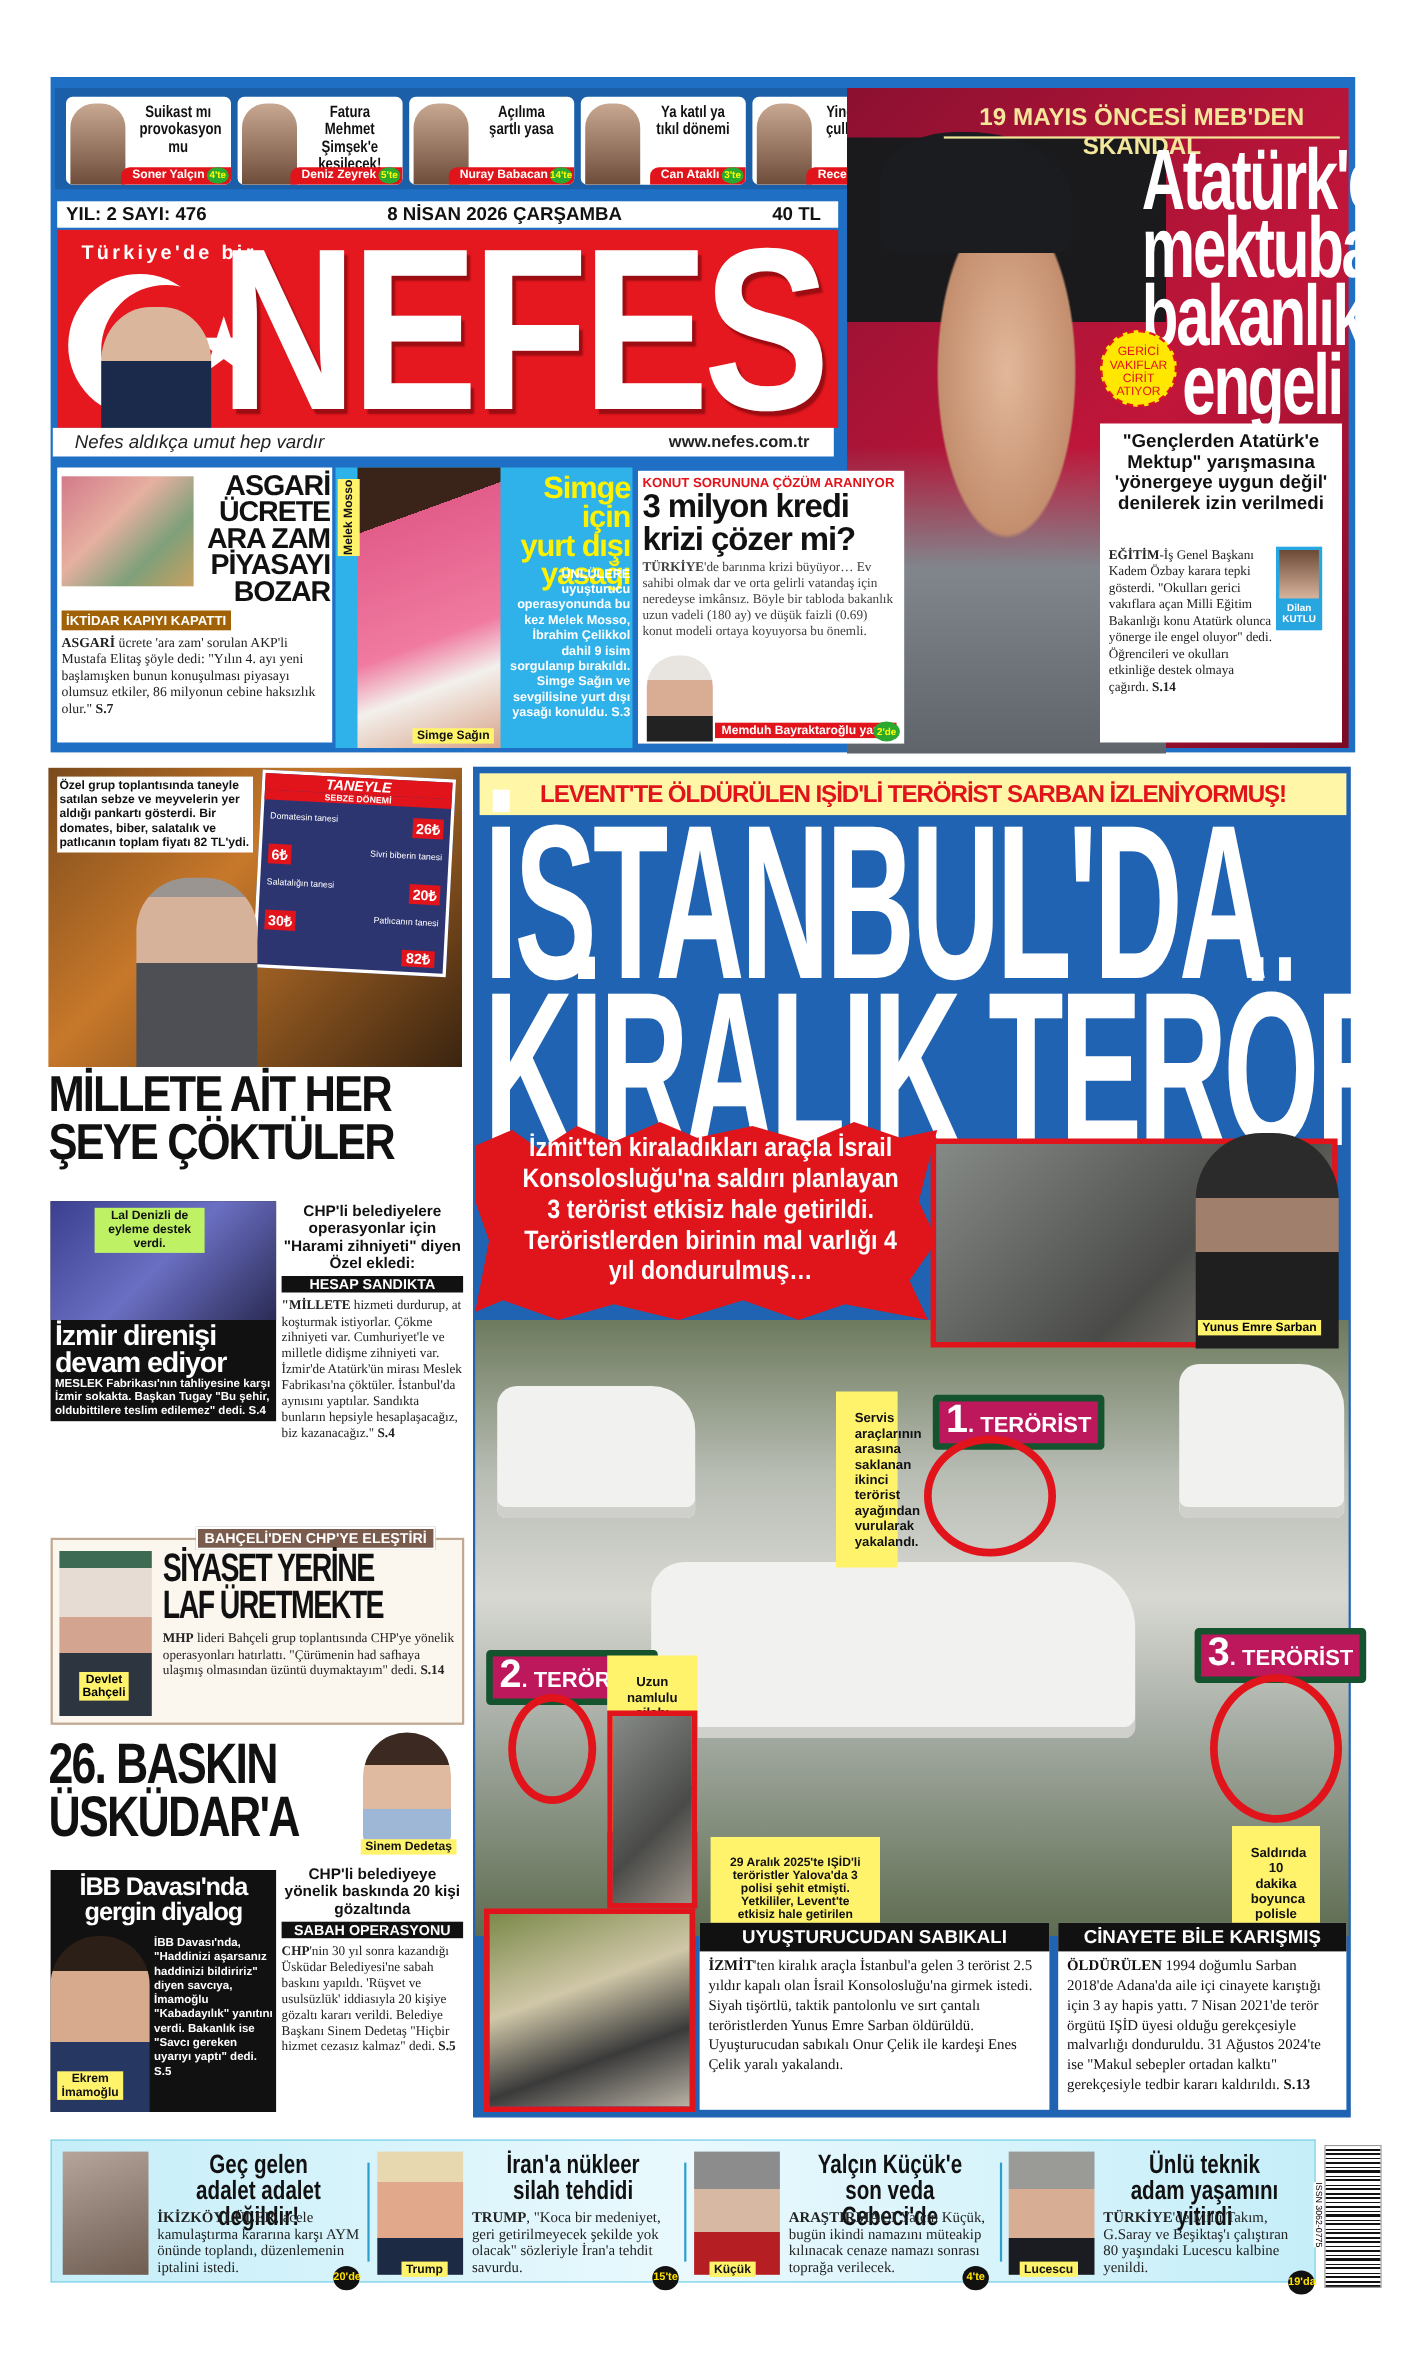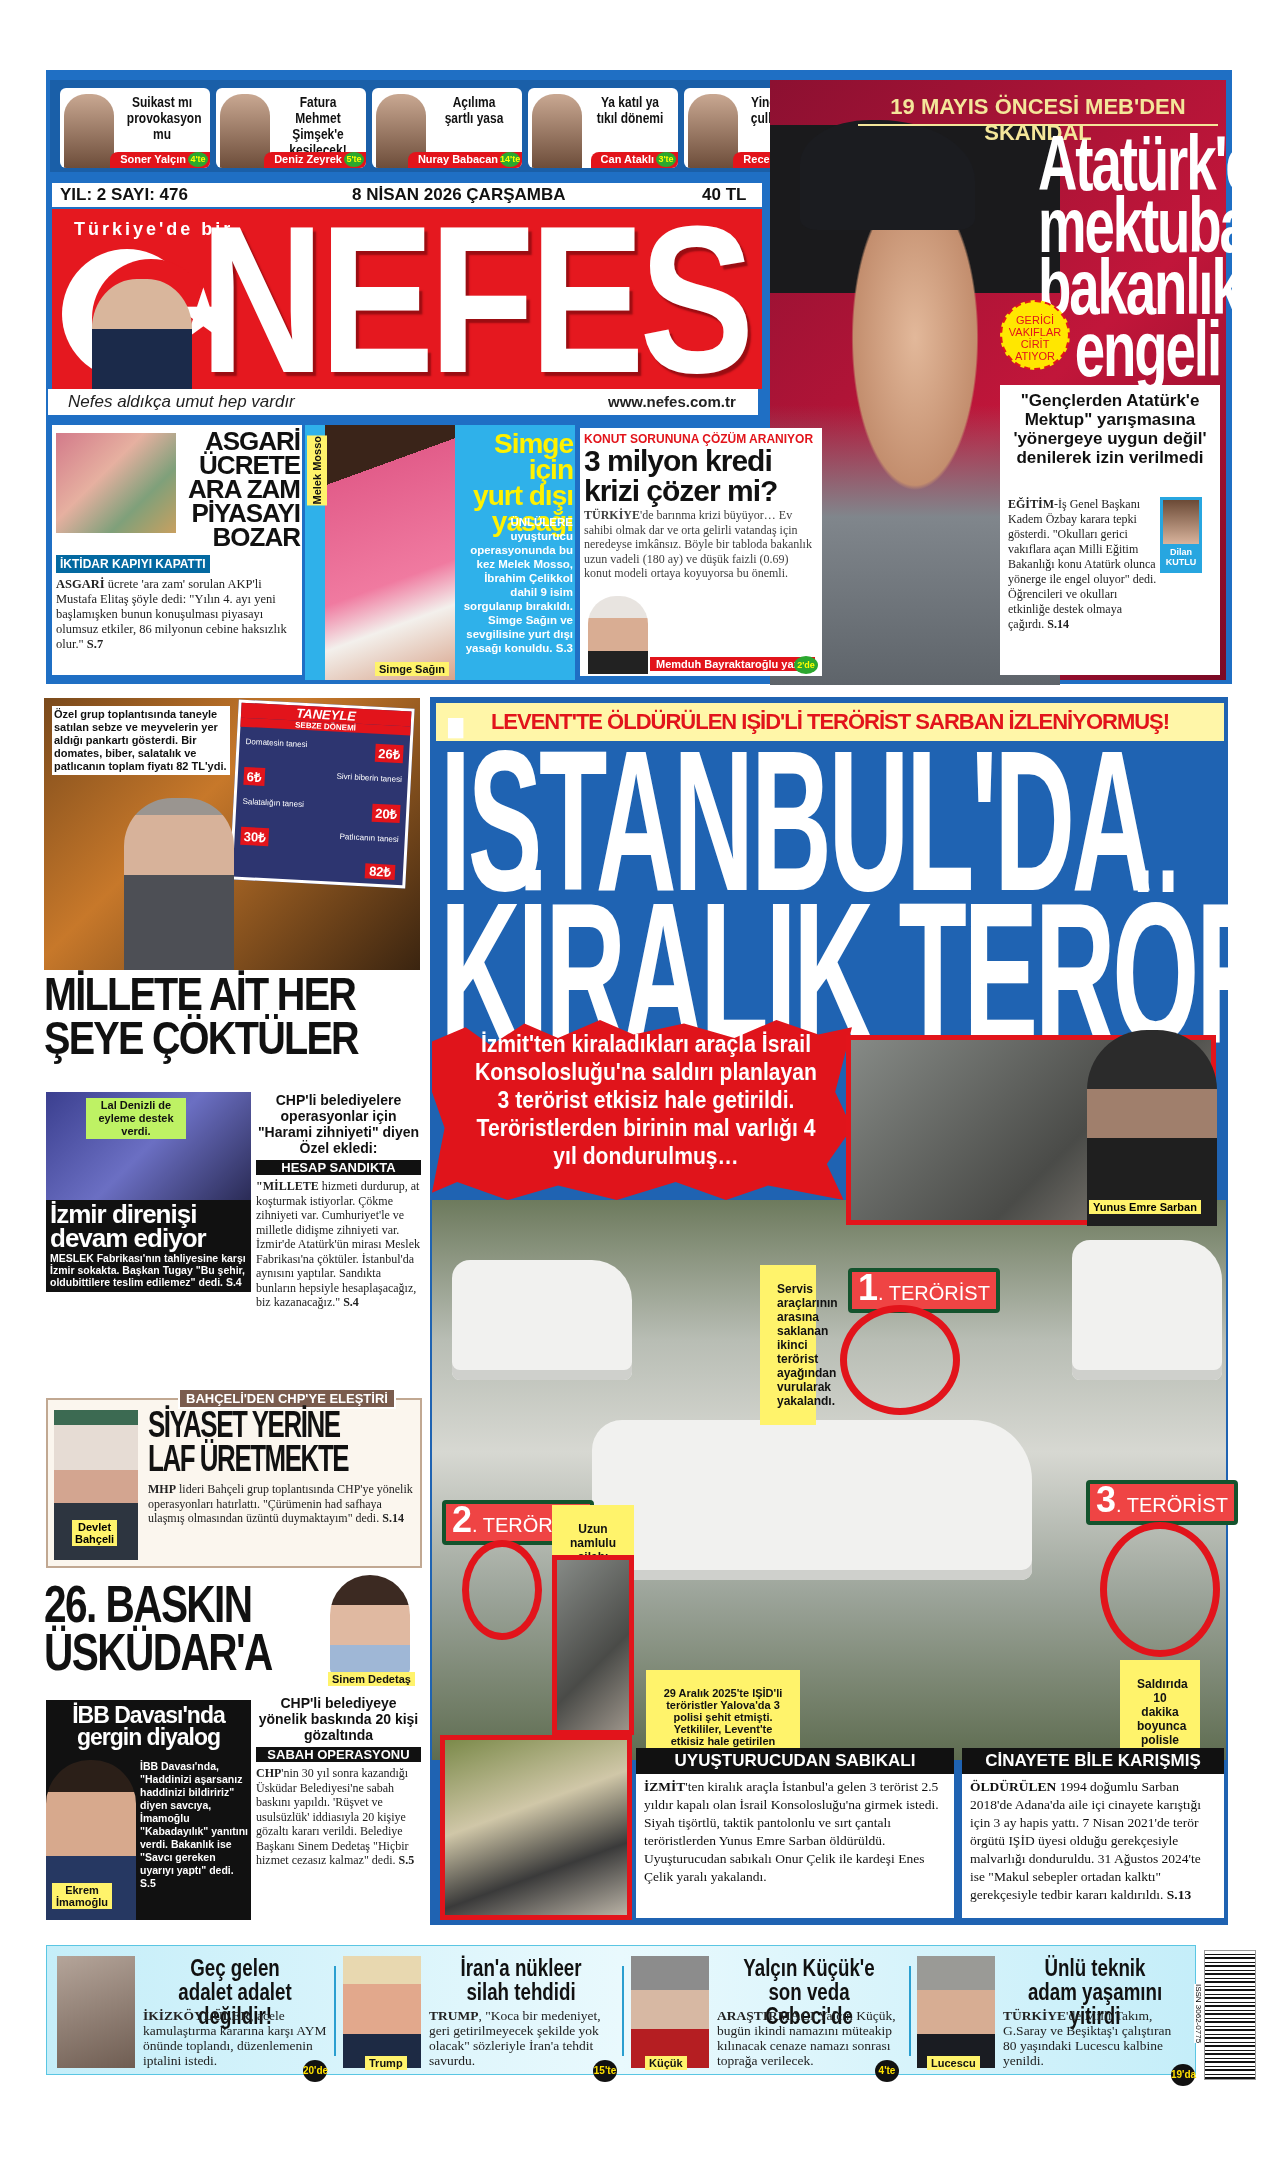--- a/index.html
+++ b/index.html
@@ -38,21 +38,21 @@
 .secbar{background:#111;color:#fff;font-weight:bold;text-align:center;font-size:13px}
 
 .main{left:430px;top:697px;width:798px;height:1228px;background:#1f63b2}
 .main-kicker{left:436px;top:703px;width:788px;height:38px;background:#fff6a8;color:#e2141b;font-weight:bold;font-size:22px;text-align:center;line-height:38px;letter-spacing:-1px}
 .main-head{left:440px;top:745px;width:780px;color:#fff;font-weight:bold;font-size:200px;line-height:152px;letter-spacing:-6px;transform:scaleX(.56);transform-origin:left top;white-space:nowrap}
 .blood{left:432px;top:1020px;width:420px;height:180px;background:#e0141b;clip-path:polygon(0 12%,8% 4%,14% 14%,22% 2%,30% 10%,40% 0,48% 8%,60% 2%,72% 10%,82% 0,92% 8%,100% 4%,96% 40%,100% 60%,94% 80%,98% 100%,80% 92%,70% 100%,58% 90%,44% 100%,30% 92%,18% 100%,6% 90%,0 96%,3% 60%,0 40%)}
 .blood-text{left:446px;top:1030px;width:400px;color:#fff;font-weight:bold;font-size:24px;line-height:28px;text-align:center;transform:scaleX(.88);transform-origin:center top}
 .scene{left:432px;top:1200px;width:794px;height:560px;background:linear-gradient(180deg,#6d7a5d 0%,#b8bdb4 25%,#d7d8d2 45%,#9da59b 70%,#5e6c50 100%)}
 .van{background:#f1f1ef;border-radius:18px 40px 8px 8px;box-shadow:inset 0 -10px 0 #cfd0cc}
 .ring{border:7px solid #e2141b;border-radius:50%}
-.terr-label{background:#ef4444;color:#fff;font-weight:normal;border:4px solid #14532d;border-radius:4px;padding:0 6px;font-size:20px;line-height:32px}
+.terr-label{background:#be185d;color:#fff;font-weight:bold;border:6px solid #14532d;border-radius:4px;padding:0 6px;font-size:20px;line-height:32px}
 .terr-label b{font-size:36px}
 .caption-y{background:#fff36b;color:#111;font-weight:bold;font-size:12px;line-height:14px;text-align:center;padding:17px}
 .inset{border:5px solid #e2141b;background:linear-gradient(135deg,#868a86,#4a4b48 60%,#9c948a)}
 .inset2{border:5px solid #e2141b;background:linear-gradient(160deg,#7b8a4a,#d0c7a8 40%,#3a3a3a 70%,#b9b2a5)}
 .infobox{background:#fff;color:#111}
 .infobox .hd{background:#111;color:#fff;font-weight:bold;text-align:center;font-size:17px;line-height:26px}
 .infobox p{font-family:"Liberation Serif",serif;font-size:13.5px;line-height:18px;padding:4px 8px}
 
 .bottom{left:46px;top:1945px;width:1150px;height:130px;background:linear-gradient(90deg,#c5eef9,#e9f9fd 50%,#c5eef9);border:1px solid #5ac6e3}
 .bitem{position:absolute;top:10px;height:112px}
@@ -149,21 +149,21 @@
 
 <div class="abs asgari">
   <div class="abs" style="left:4px;top:8px;width:120px;height:100px;background:linear-gradient(135deg,#d37a8a,#e6b0a0 40%,#7fa07a 70%,#c8a060)"></div>
   <div class="abs" style="left:120px;top:4px;width:128px;text-align:right;font-weight:bold;font-size:26px;line-height:24px;color:#111;letter-spacing:-1px">
     <div>ASGARİ</div>
     <div>ÜCRETE</div>
     <div>ARA ZAM</div>
     <div>PİYASAYI</div>
     <div>BOZAR</div>
   </div>
-  <div class="abs" style="left:4px;top:130px;background:#0369a1;color:#fff;font-size:12px;font-weight:bold;padding:2px 4px">İKTİDAR KAPIYI KAPATTI</div>
+  <div class="abs" style="left:4px;top:130px;background:#a16207;color:#fff;font-size:12px;font-weight:bold;padding:2px 4px">İKTİDAR KAPIYI KAPATTI</div>
   <p class="abs serif" style="left:4px;top:152px;width:240px;font-size:12.5px;line-height:15px;color:#222"><b class="lead">ASGARİ</b><span> ücrete 'ara zam' sorulan AKP'li Mustafa Elitaş şöyle dedi: "Yılın 4. ayı yeni başlamışken bunun konuşulması piyasayı olumsuz etkiler, 86 milyonun cebine haksızlık olur."</span> <b>S.7</b></p>
 </div>
 
 <div class="abs simge">
   <div class="abs" style="left:20px;top:0;width:130px;height:255px;background:linear-gradient(160deg,#3a2419 0 20%,#e25d8a 20%,#f07aa0 60%,#f3f0ec 75%,#d8a38a)"></div>
   <div class="abs yellowtag" style="left:2px;top:10px;writing-mode:vertical-rl;transform:rotate(180deg)">Melek Mosso</div>
   <div class="abs yellowtag" style="left:70px;top:237px">Simge Sağın</div>
   <div class="abs" style="left:150px;top:6px;width:118px;color:#fff200;font-weight:bold;font-size:28px;line-height:26px;text-align:right;letter-spacing:-1px">
     <div>Simge için</div>
     <div>yurt dışı</div>

